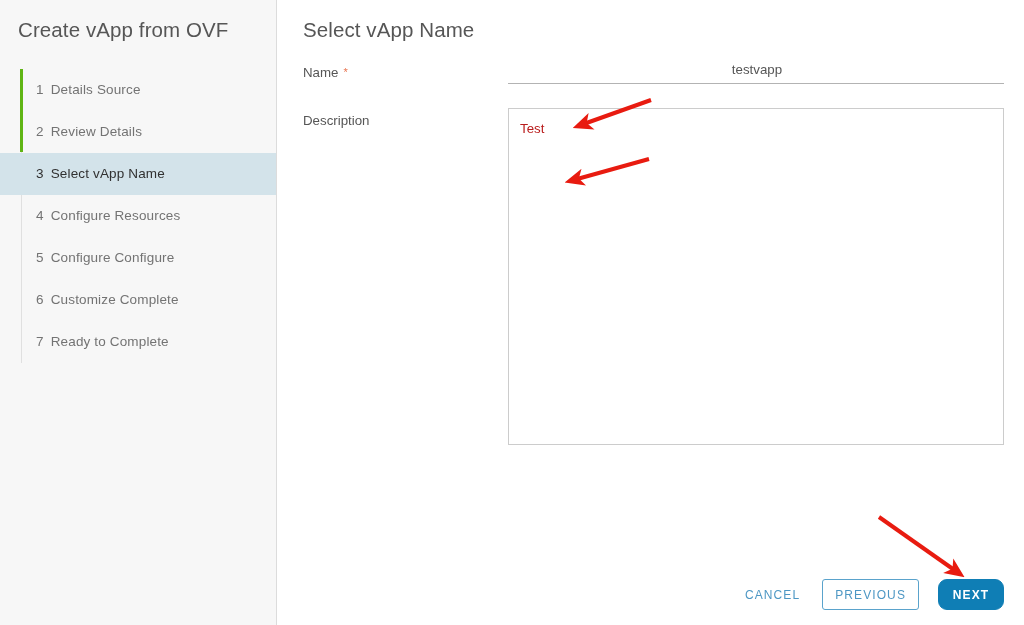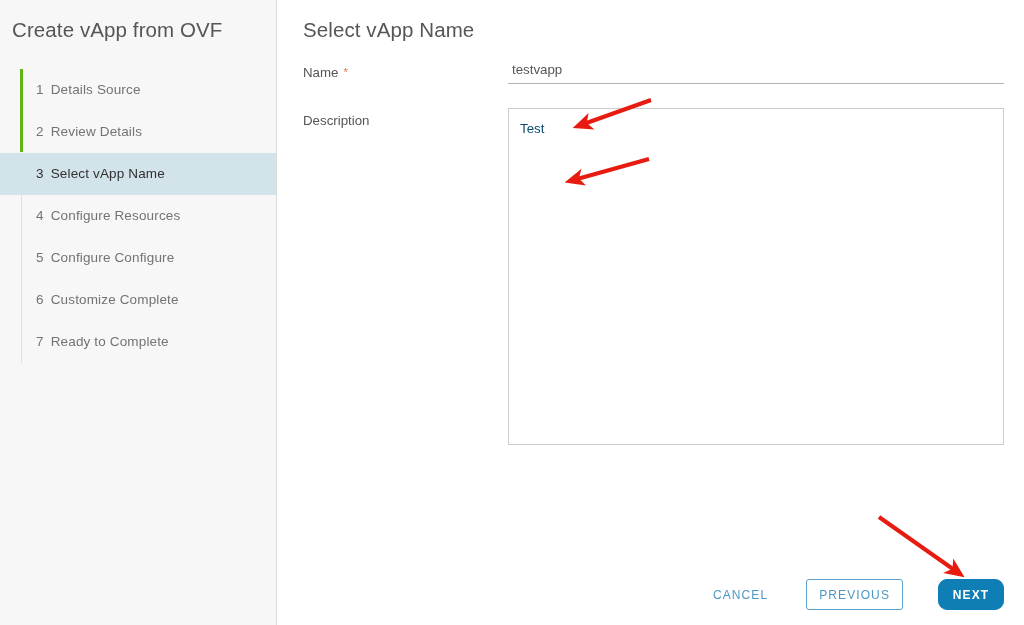--- a/index.html
+++ b/index.html
@@ -31,21 +31,21 @@
     background: #f7f7f7;
     border-right: 1px solid #dcdcdc;
     position: relative;
     box-sizing: border-box;
   }
   .wizard-title {
     font-size: 20.5px;
     font-weight: 400;
     color: #565656;
     letter-spacing: .1px;
-    padding: 17px 0 0 12px;
+    padding: 17px 0 0 18px;
     margin: 0;
     line-height: 1.3;
   }
 
   .steps {
     position: relative;
     margin-top: 25px;
     padding: 0;
     list-style: none;
   }
@@ -147,48 +147,48 @@
     width: 100%;
     box-sizing: border-box;
     border: none;
     border-bottom: 1px solid #b3b3b3;
     background: transparent;
     font-family: "Liberation Sans", sans-serif;
     font-size: 13.3px;
     color: #565656;
     padding: 2px 2px 6px 4px;
     outline: none;
+    text-align: center;
   }
 
   .row-description {
     margin-top: 24px;
   }
   .textarea-box {
     width: 100%;
     height: 337px;
     box-sizing: border-box;
     border: 1px solid #cccccc;
     background: #ffffff;
     font-family: "Liberation Sans", sans-serif;
     font-size: 13.3px;
-    color: #0c4a6e;
+    color: #b91c1c;
     padding: 10px 10px 10px 11px;
     resize: none;
     outline: none;
     line-height: 1.45;
   }
 
   
   .footer {
     position: absolute;
     right: 20px;
     bottom: 15px;
     display: flex;
     align-items: center;
-    gap: 16px;
   }
   .btn {
     font-family: "Liberation Sans", sans-serif;
     font-size: 12px;
     letter-spacing: 1.1px;
     text-transform: uppercase;
     cursor: pointer;
     box-sizing: border-box;
     outline: none;
   }

